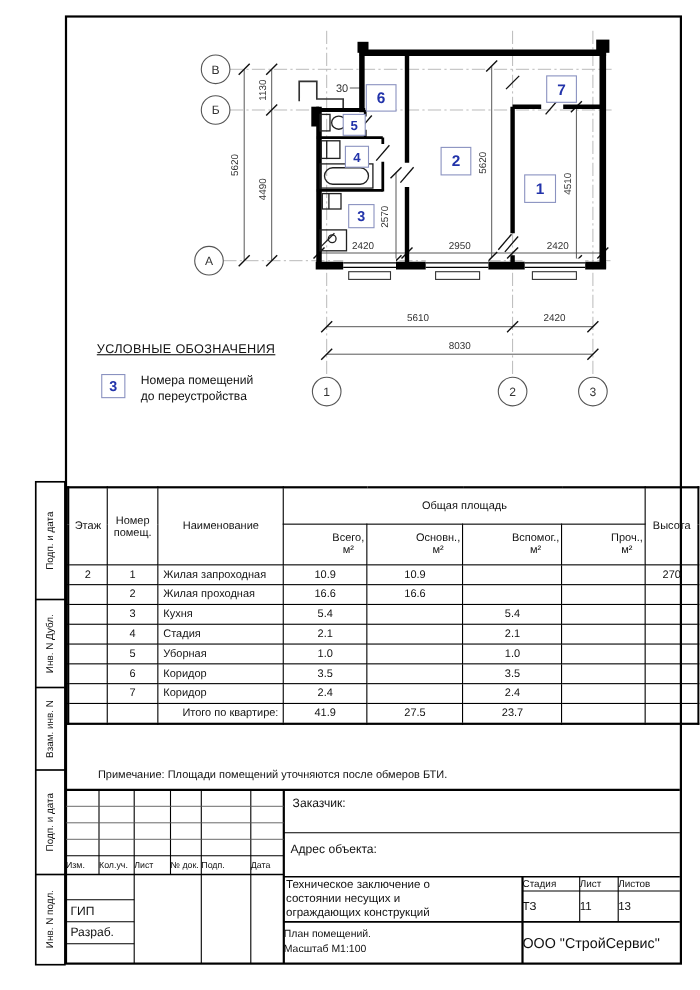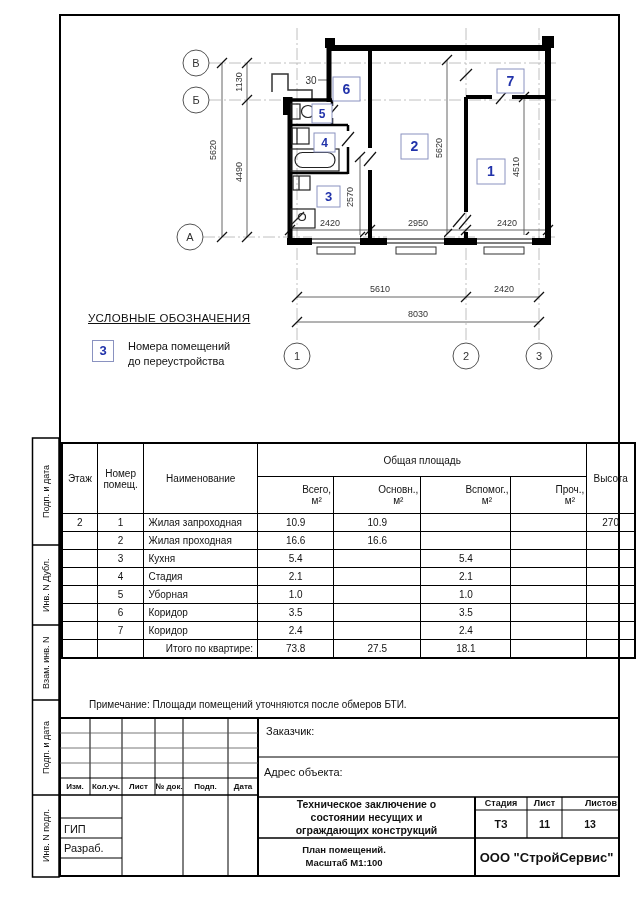--- a/index.html
+++ b/index.html
@@ -28,21 +28,21 @@
   #area-table tbody tr:first-child td{border-top-color:#000;}
   #area-table td.name{text-align:left;}
   #area-table td.name.right{text-align:right;}
   
   .note{left:89px;top:699px;font-size:10px;}
   
   .vlabel{position:absolute;left:32px;width:27px;display:flex;align-items:center;justify-content:center;
           writing-mode:vertical-rl;transform:rotate(180deg);font-size:9px;color:#111;}
   
   .st{position:absolute;font-size:11px;}
-  .cen{text-align:center;font-weight:bold;}
+  .cen{}
 </style>
 </head>
 <body>
 
 <svg width="636" height="900" viewBox="0 0 636 900">
 
   <rect x="60" y="15" width="559" height="861" fill="none" stroke="#000" stroke-width="2"></rect>
 
   <g>
 
@@ -335,23 +335,23 @@
         <td>2.4</td>
         <td></td>
         <td>2.4</td>
         <td></td>
         <td></td>
       </tr>
       <tr>
         <td></td>
         <td></td>
         <td class="name right">Итого по квартире:</td>
-        <td>73.8</td>
+        <td>41.9</td>
         <td>27.5</td>
-        <td>18.1</td>
+        <td>23.7</td>
         <td></td>
         <td></td>
       </tr>
     </tbody>
 </table>
 
 <div class="abs note">Примечание: Площади помещений уточняются после обмеров БТИ.</div>
 
 <div class="vlabel" style="top:438px;height:107px">Подп. и дата</div>
 <div class="vlabel" style="top:545px;height:80px">Инв. N Дубл.</div>

